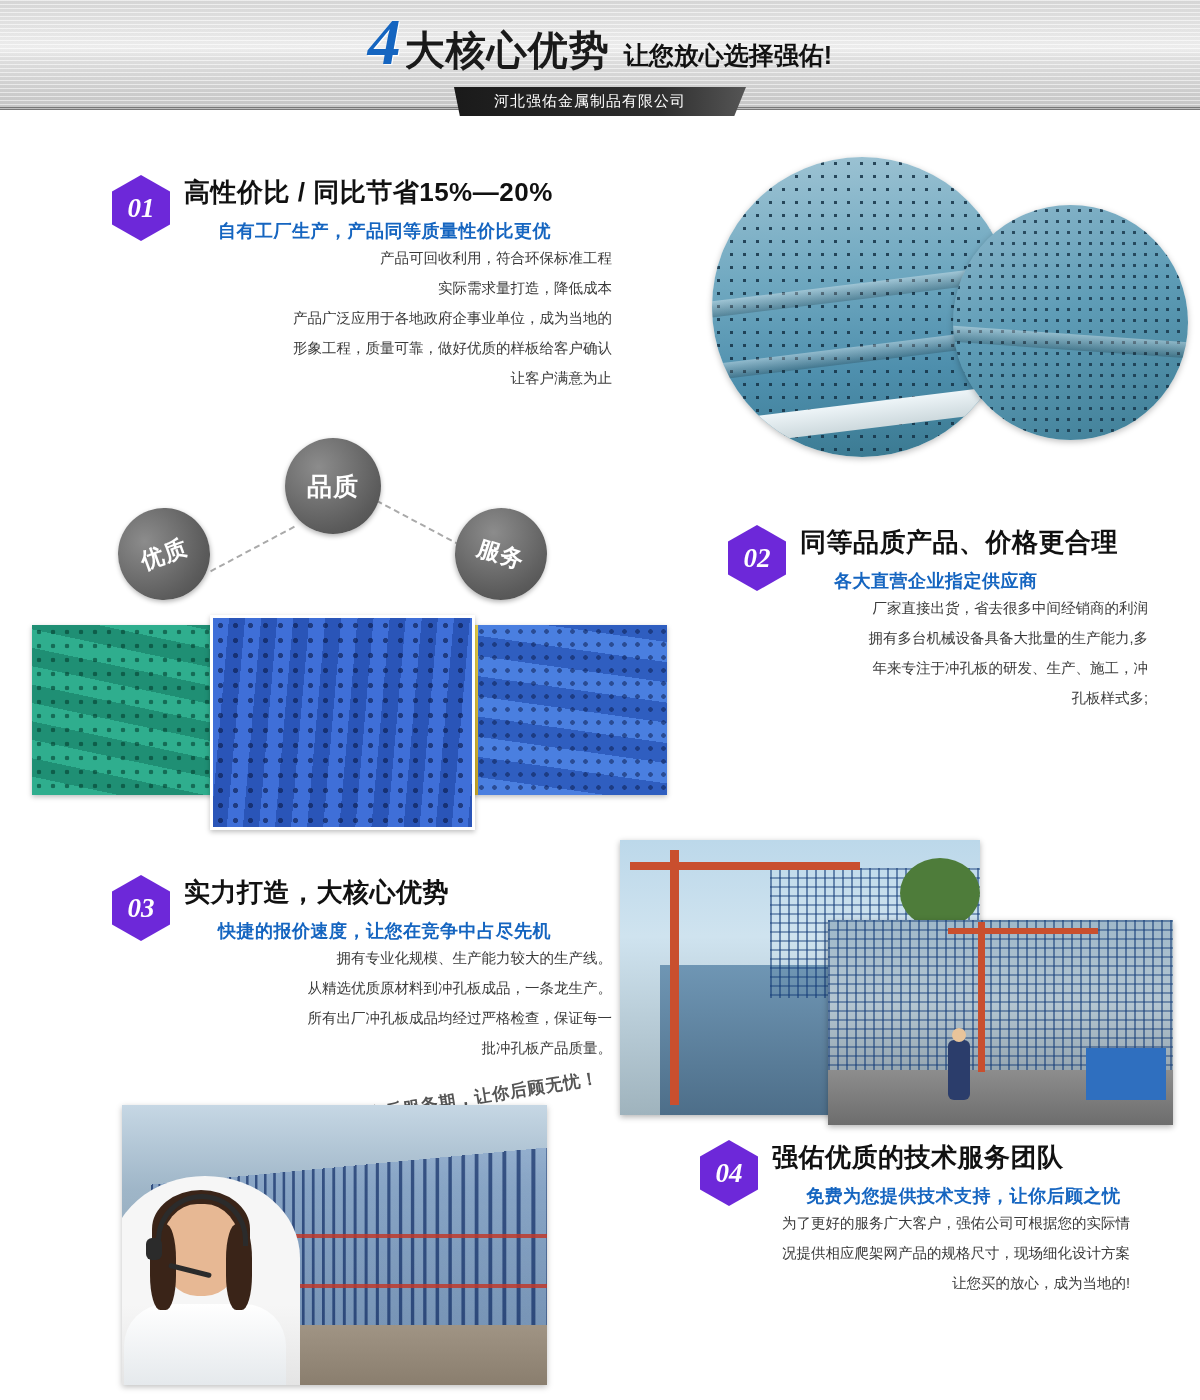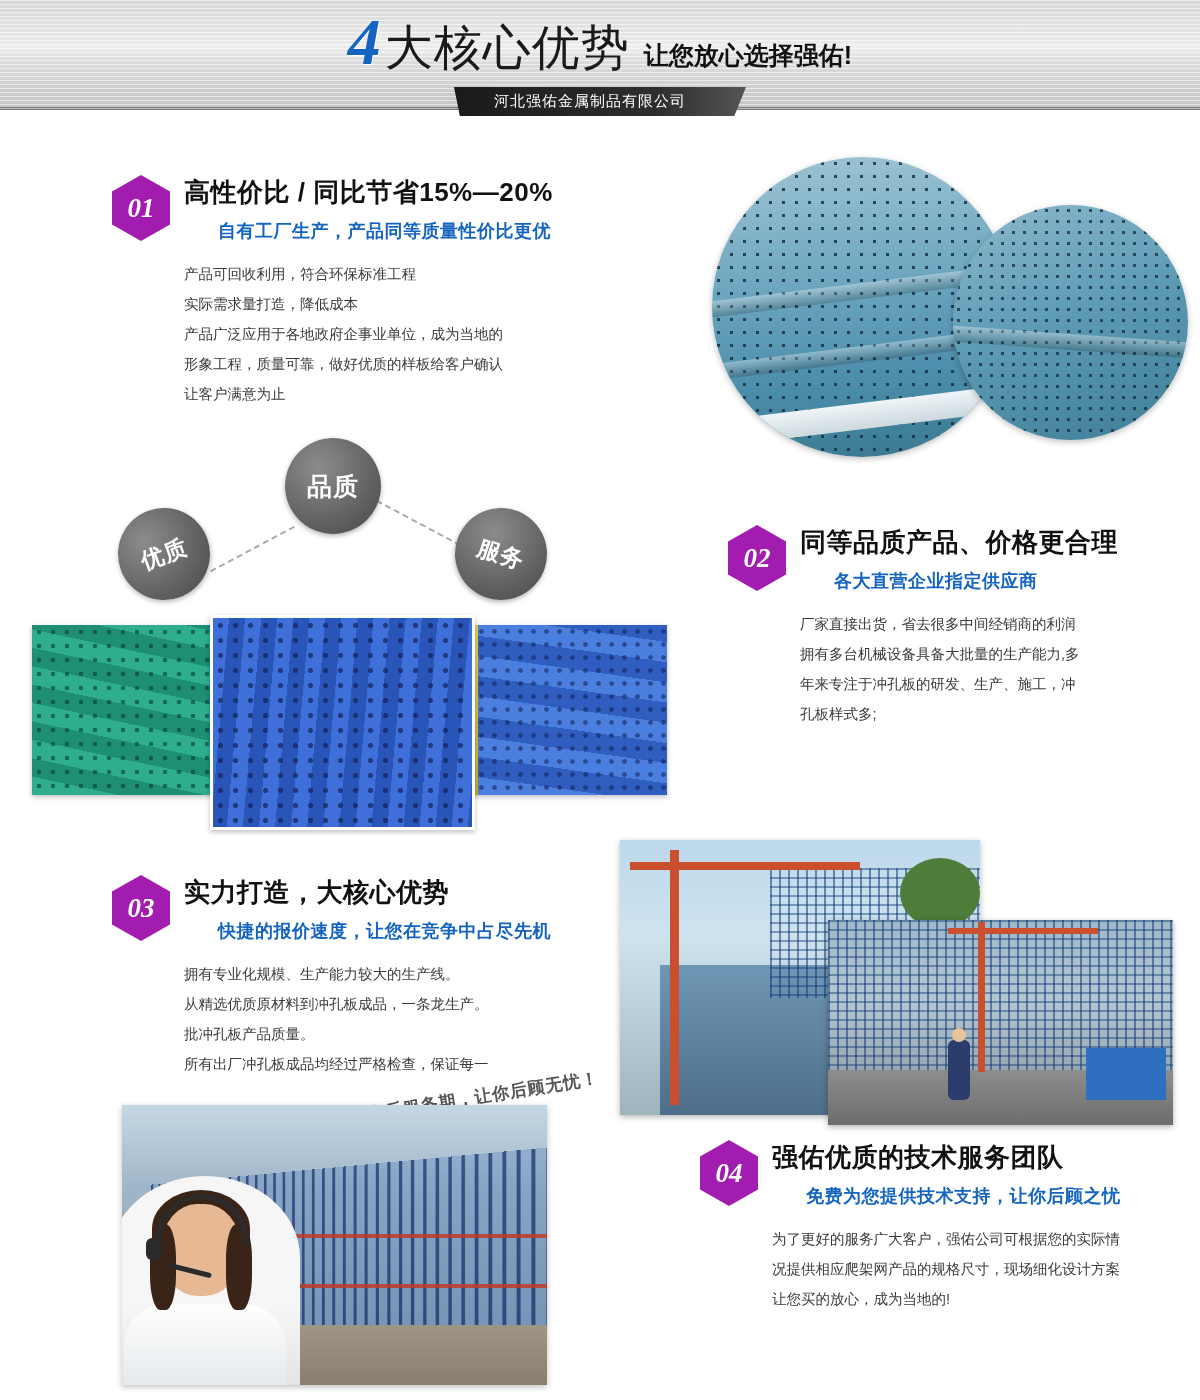--- a/index.html
+++ b/index.html
@@ -25,50 +25,50 @@
     padding-top:14px;
   }
   .title-row { display:flex; align-items:baseline; }
   .big4 {
     font-family:"Liberation Serif","DejaVu Serif",serif;
     font-size:66px; font-weight:bold; font-style:italic;
     color:#1565c0; line-height:56px; margin-right:4px;
     text-shadow:1px 1px 0 #fff;
   }
   .title-main {
-    font-size:48px; font-weight:normal; color:#1a1a1a; letter-spacing:1px;
+    font-size:40px; font-weight:bold; color:#1a1a1a; letter-spacing:1px;
     line-height:52px;
   }
   .title-sub {
     font-size:25px; font-weight:bold; color:#111; margin-left:14px;
     line-height:52px;
   }
   .company-ribbon {
     margin-top:6px; position:relative;
     background:linear-gradient(to right,#1a1a1a 0%,#2e2e2e 70%,#555 100%);
     color:#fff; font-size:15px; padding:5px 60px 5px 40px;
     letter-spacing:1px;
     clip-path:polygon(0 0, 100% 0, 96% 100%, 2% 100%);
   }
 
   
   .hexnum {
     width:58px; height:66px; flex:0 0 58px;
-    background:#a21caf; color:#fff;
+    background:#6d28d9; color:#fff;
     clip-path:polygon(50% 0%, 100% 25%, 100% 75%, 50% 100%, 0% 75%, 0% 25%);
     display:flex; align-items:center; justify-content:center;
     font-size:27px; font-weight:bold; font-style:italic;
     font-family:"Liberation Serif","DejaVu Serif",serif;
   }
   .blk-head { display:flex; align-items:flex-start; }
   .blk-txt { margin-left:14px; }
   .blk-t1 { font-size:26px; font-weight:bold; color:#111; letter-spacing:0.5px; }
   .blk-t2 { font-size:18px; font-weight:bold; color:#1565c0; margin-top:9px; letter-spacing:0.5px;margin-left:34px; }
   .blk-body {
-    margin-top:16px; font-size:14.5px; color:#3a3a3a; line-height:30px;
+    margin-top:0; font-size:14.5px; color:#3a3a3a; line-height:30px;text-align:right;
   }
 
   
   .b01 { position:absolute; left:112px; top:175px; width:500px; }
   .b01 .blk-body { margin-left:72px; }
 
   .circ-wrap { position:absolute; left:700px; top:145px; width:470px; height:320px; }
   .circle {
     position:absolute; border-radius:50%; overflow:hidden;
     box-shadow:0 2px 6px rgba(0,0,0,0.25);
@@ -315,22 +315,22 @@
   <div class="blk-head">
     <div class="hexnum">03</div>
     <div class="blk-txt">
       <div class="blk-t1">实力打造，大核心优势</div>
       <div class="blk-t2">快捷的报价速度，让您在竞争中占尽先机</div>
     </div>
   </div>
   <div class="blk-body">
     <div>拥有专业化规模、生产能力较大的生产线。</div>
     <div>从精选优质原材料到冲孔板成品，一条龙生产。</div>
+    <div>所有出厂冲孔板成品均经过严格检查，保证每一</div>
     <div>批冲孔板产品质量。</div>
-    <div>所有出厂冲孔板成品均经过严格检查，保证每一</div>
   </div>
 </div>
 
 <div class="site1">
   <div class="bldg" style="left:40px;top:125px;width:300px;height:150px;"></div>
   <div class="mesh" style="left:150px;top:28px;width:210px;height:130px;"></div>
   <div class="crane" style="left:50px;top:10px;width:9px;height:255px;"></div>
   <div class="crane" style="left:10px;top:22px;width:230px;height:8px;"></div>
   <div style="position:absolute;left:280px;top:18px;width:80px;height:70px;border-radius:50%;background:#4e7c3a;"></div>
 </div>

